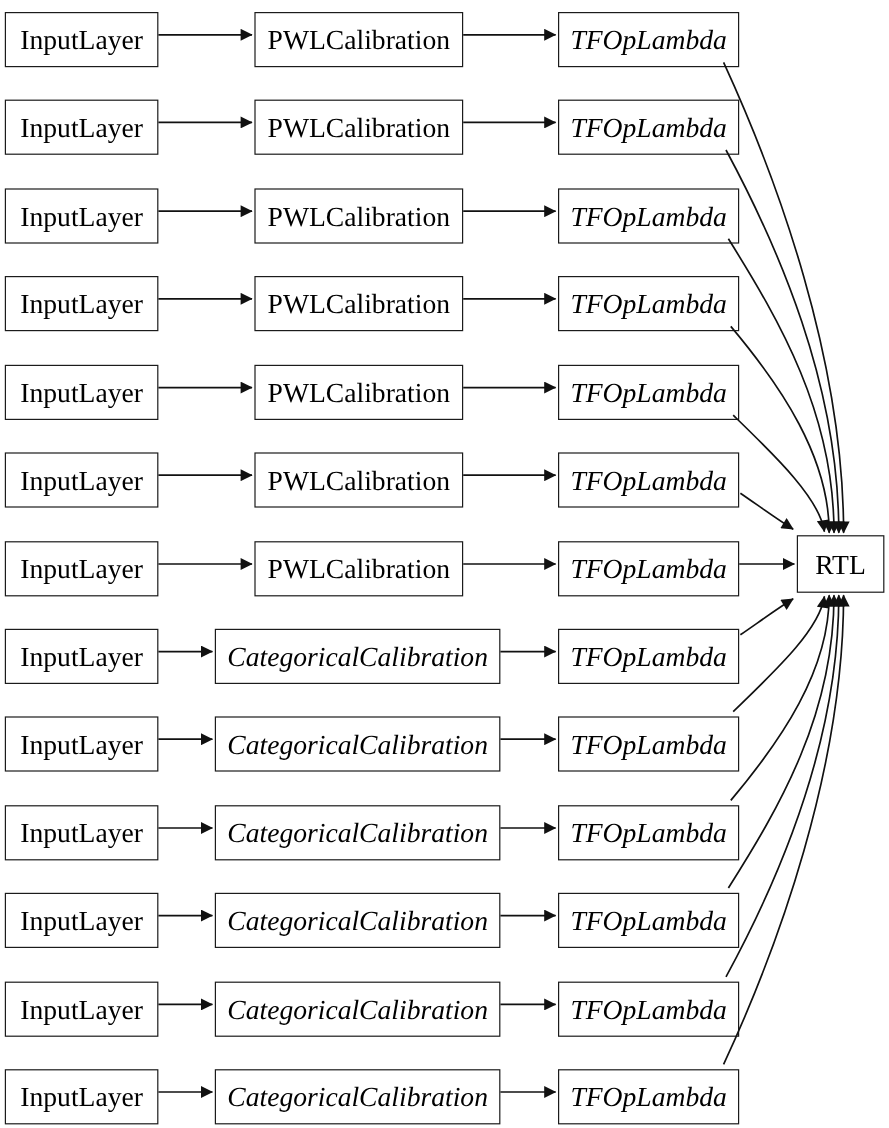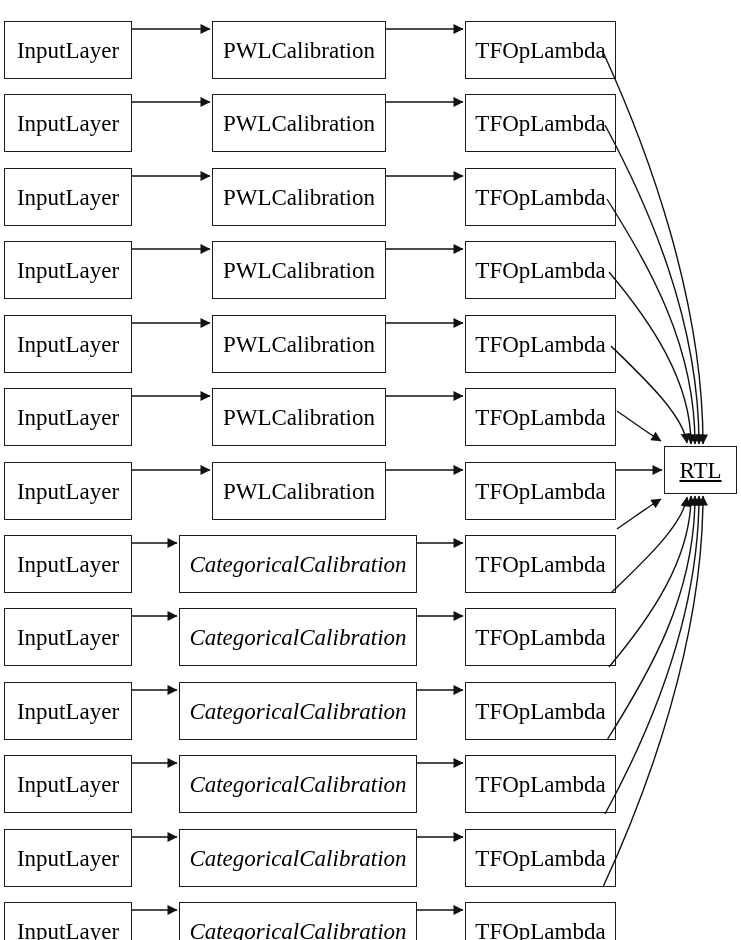--- a/index.html
+++ b/index.html
@@ -16,43 +16,42 @@
     font-family: "Liberation Serif", "DejaVu Serif", serif;
   }
   .row {
     position: absolute;
     left: 0;
     width: 741px;
     height: 46px;
   }
   .node {
     position: absolute;
-    top: 15px;
-    height: 58px;
+    top: 4px;
+    height: 46px;
     box-sizing: border-box;
     border: 1.5px solid #1b1b1b;
     background: #ffffff;
     display: flex;
     align-items: center;
     justify-content: center;
     font-size: 23px;
     line-height: 1;
     color: #000000;
     white-space: nowrap;
   }
   .node.input { left: 4px;   width: 128px; }
   .row.pwl .node.cal         { left: 212px; width: 174px; }
   .row.categorical .node.cal { left: 179px; width: 238px; font-style: italic; }
-  .node.op    { left: 465px; width: 151px; }
+  .node.op    { left: 465px; width: 151px; font-style: italic; }
   .node.rtl {
     left: 664px;
     top: 446px;
     width: 73px;
     height: 48px;
-    text-decoration: underline;
   }
   .edges {
     position: absolute;
     left: 0;
     top: 0;
     pointer-events: none;
   }
   .edges path {
     stroke: #111111;
     stroke-width: 1.4;

